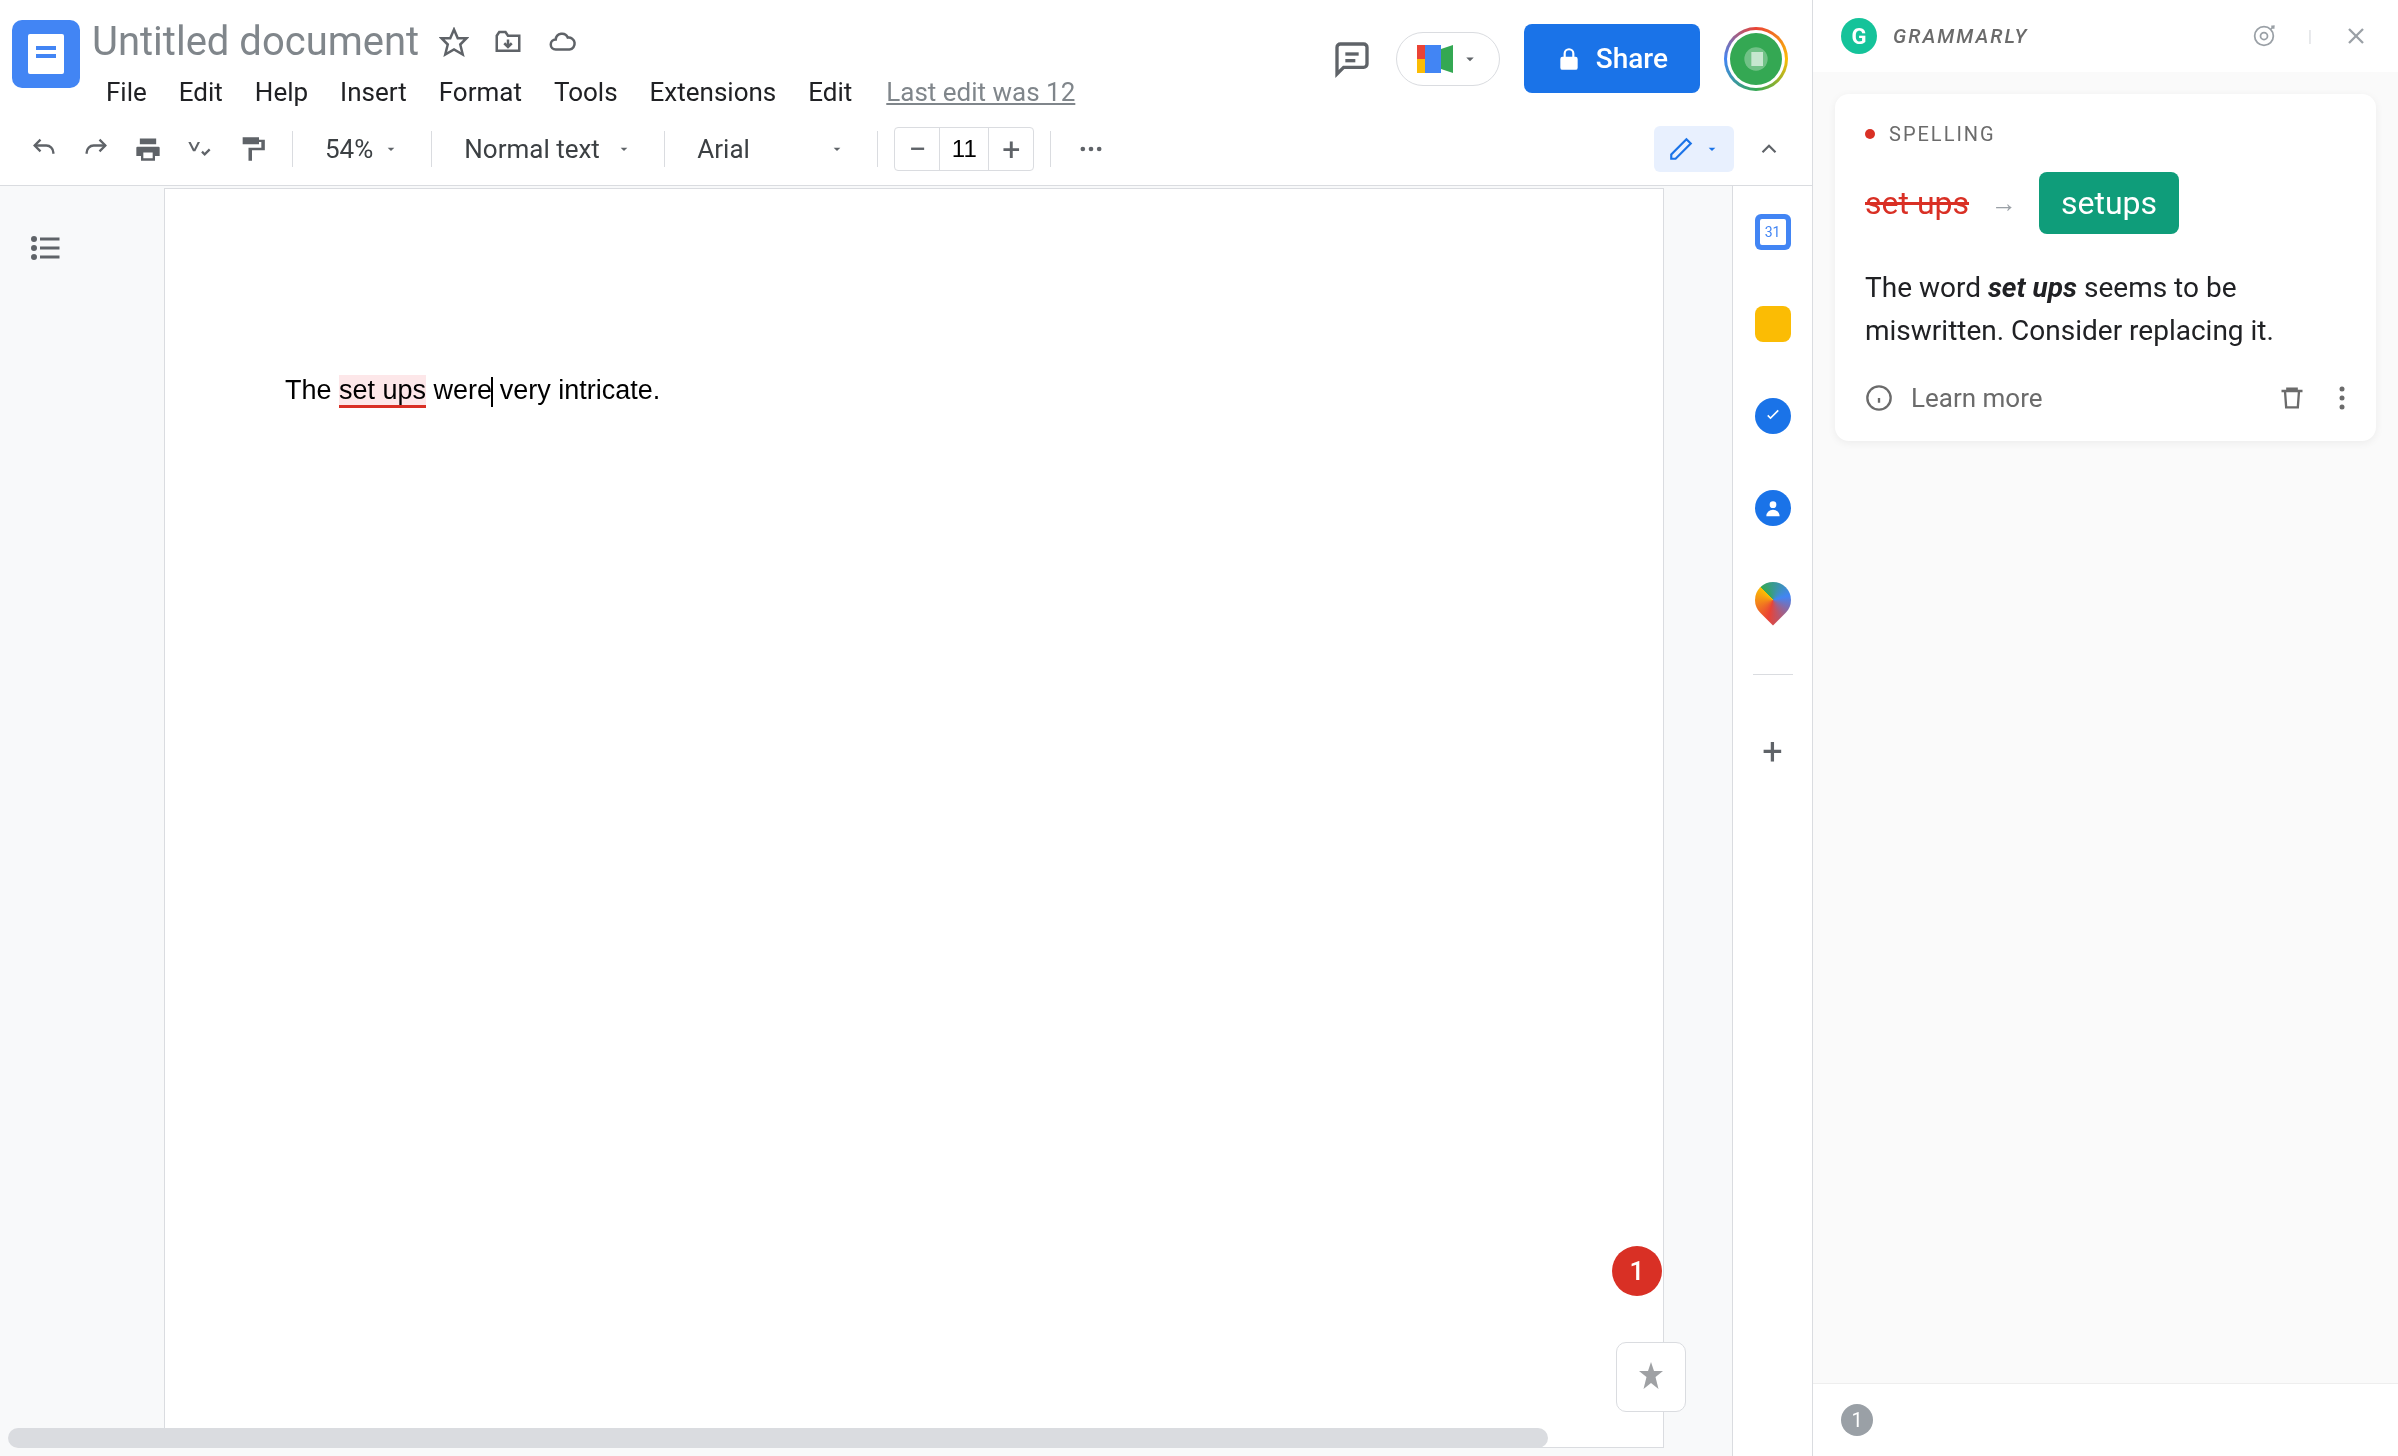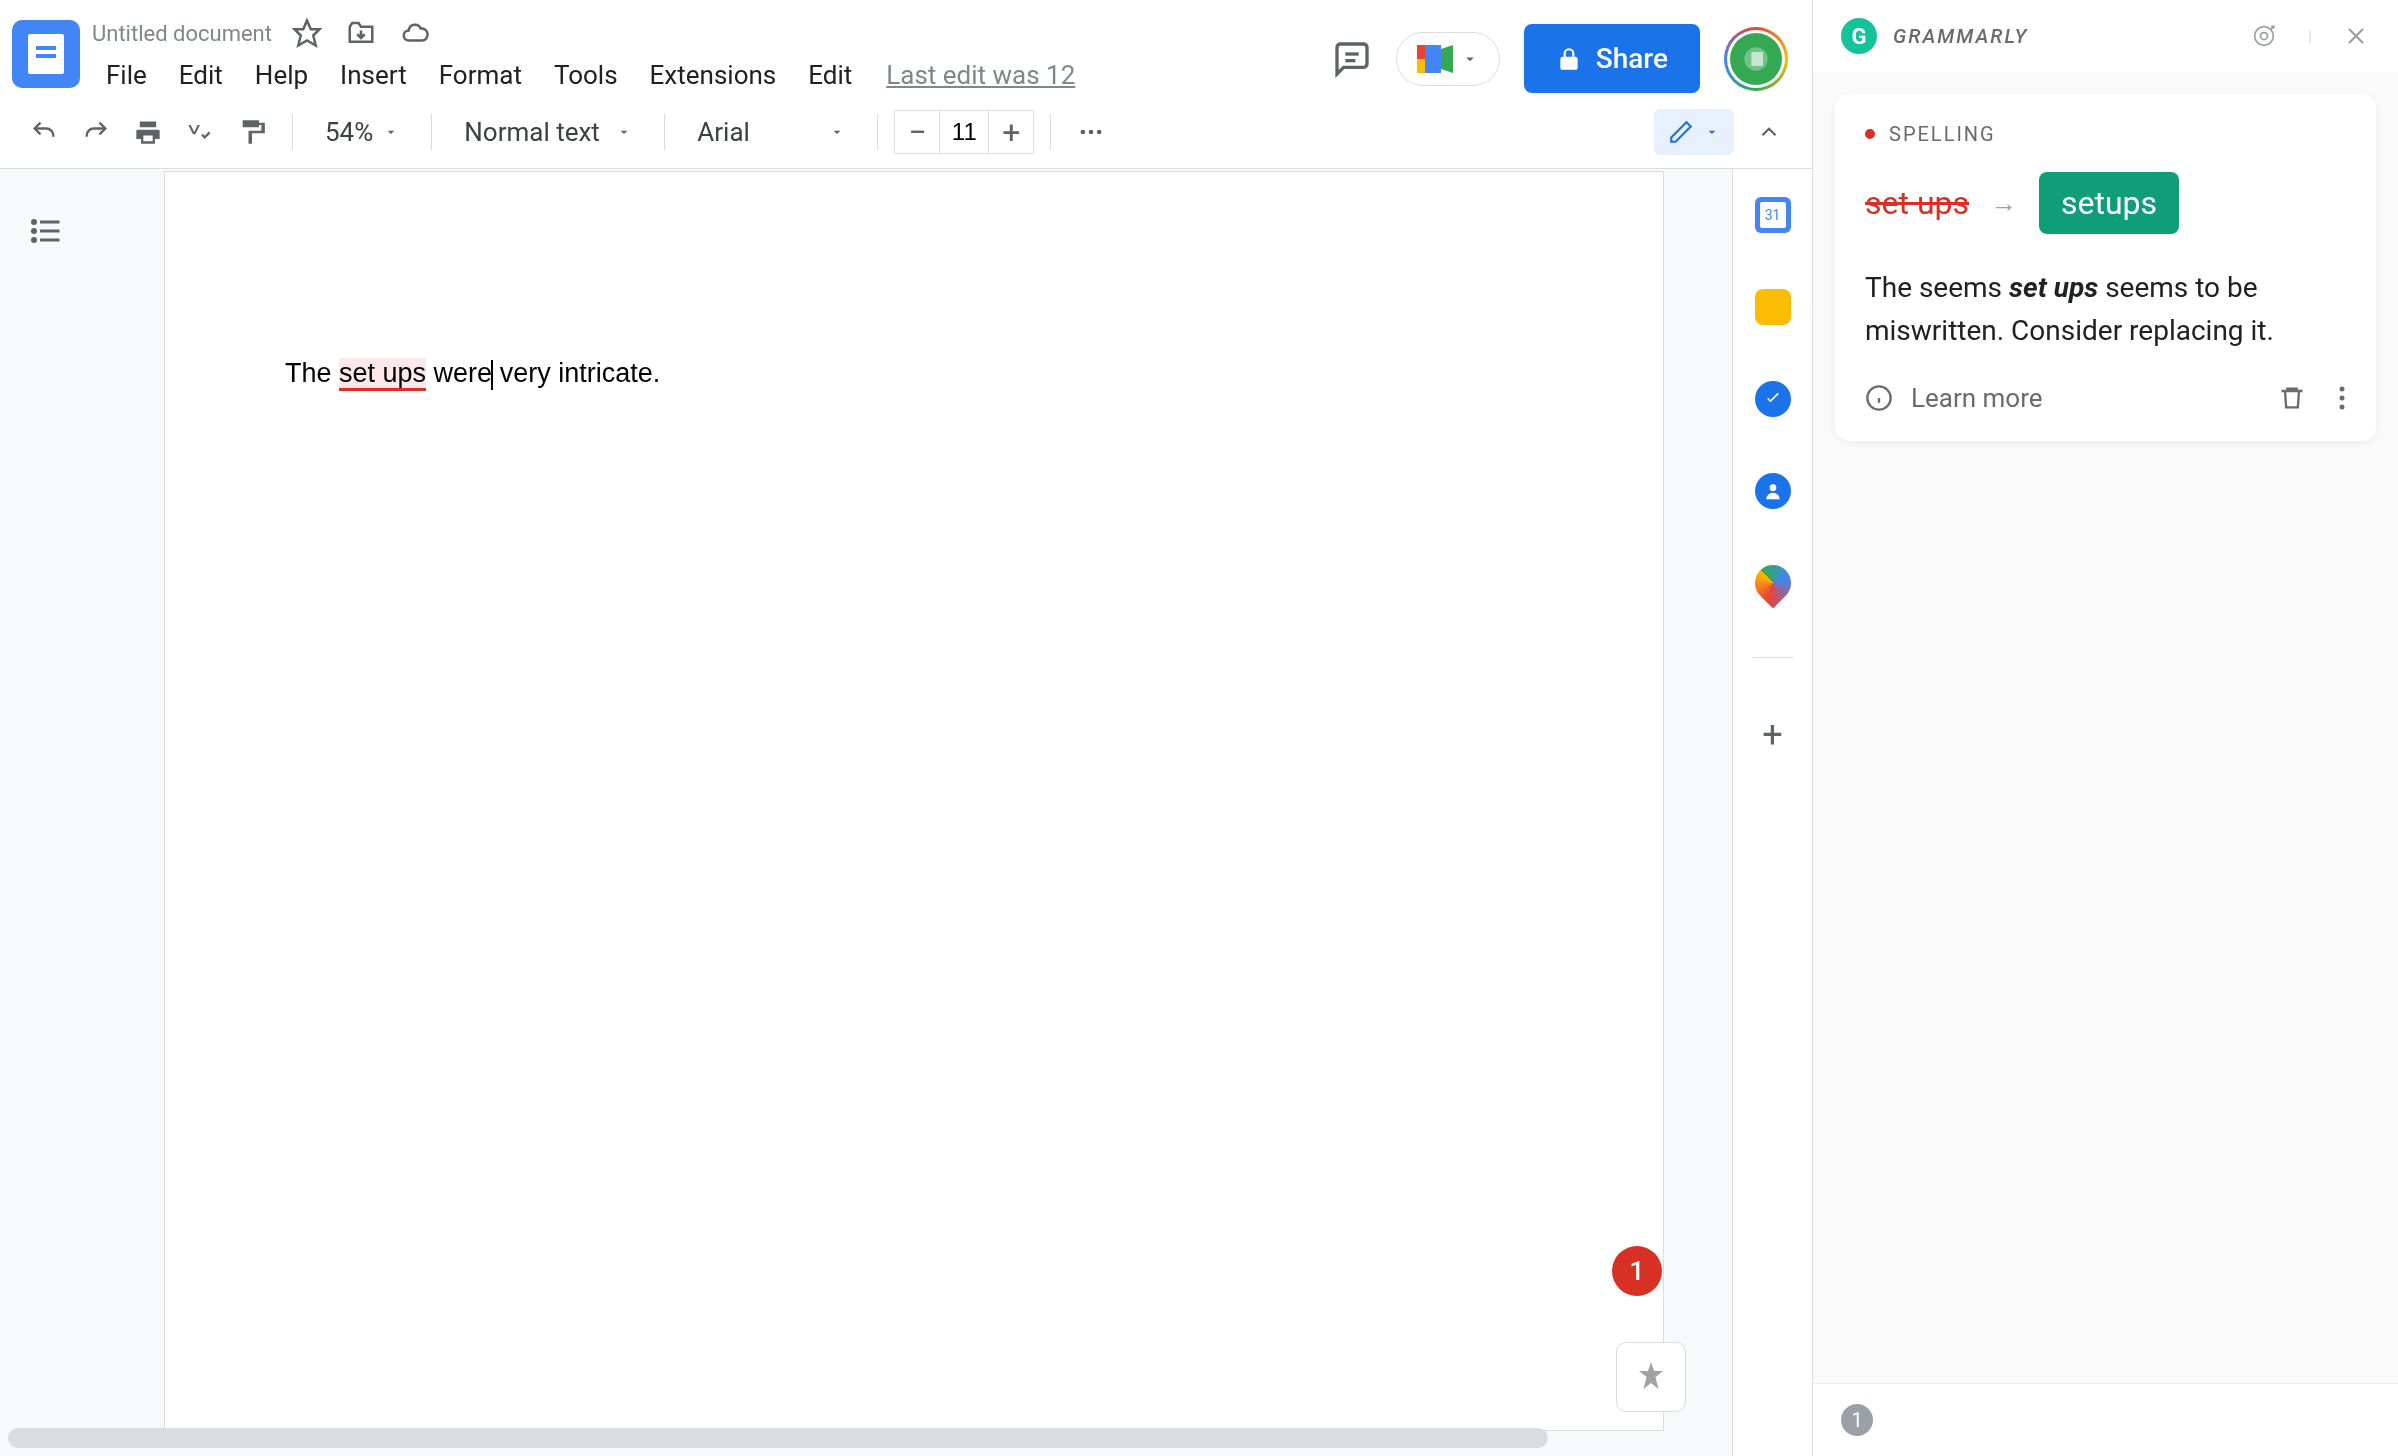--- a/index.html
+++ b/index.html
@@ -59,21 +59,21 @@
   flex: 1;
   padding-top: 6px;
 }
 .title-row {
   display: flex;
   align-items: center;
   gap: 20px;
   margin-bottom: 6px;
 }
 .doc-title {
-  font-size: 22px;
+  font-size: 40px;
   color: #80868b;
   font-weight: 400;
 }
 .title-icons { display: flex; gap: 24px; align-items: center; }
 .title-icons .ico { color: #5f6368; cursor: pointer; }
 .menu-row {
   display: flex;
   gap: 4px;
   align-items: center;
 }
@@ -668,21 +668,21 @@
         <div class="g-card-head">
           <div class="red-dot"></div>
           <div class="g-card-cat">SPELLING</div>
         </div>
         <div class="g-suggest-row">
           <span class="g-old">set ups</span>
           <span class="g-arrow">→</span>
           <span class="g-new">setups</span>
         </div>
         <div class="g-desc">
-          <span>The seems </span><span class="bold">set ups</span><span> seems to be miswritten. Consider replacing it.</span>
+          <span>The word </span><span class="bold">set ups</span><span> seems to be miswritten. Consider replacing it.</span>
         </div>
         <div class="g-footer">
           <svg width="28" height="28" viewBox="0 0 24 24" fill="none" stroke="currentColor" stroke-width="2">
               <circle cx="12" cy="12" r="10"></circle>
               <path d="M12 16v-4M12 8h.01"></path>
             </svg>
           <span class="g-learn">Learn more</span>
           <div class="g-footer-right">
             <span class="fico">
                 <svg width="28" height="28" viewBox="0 0 24 24" fill="none" stroke="currentColor" stroke-width="2">

